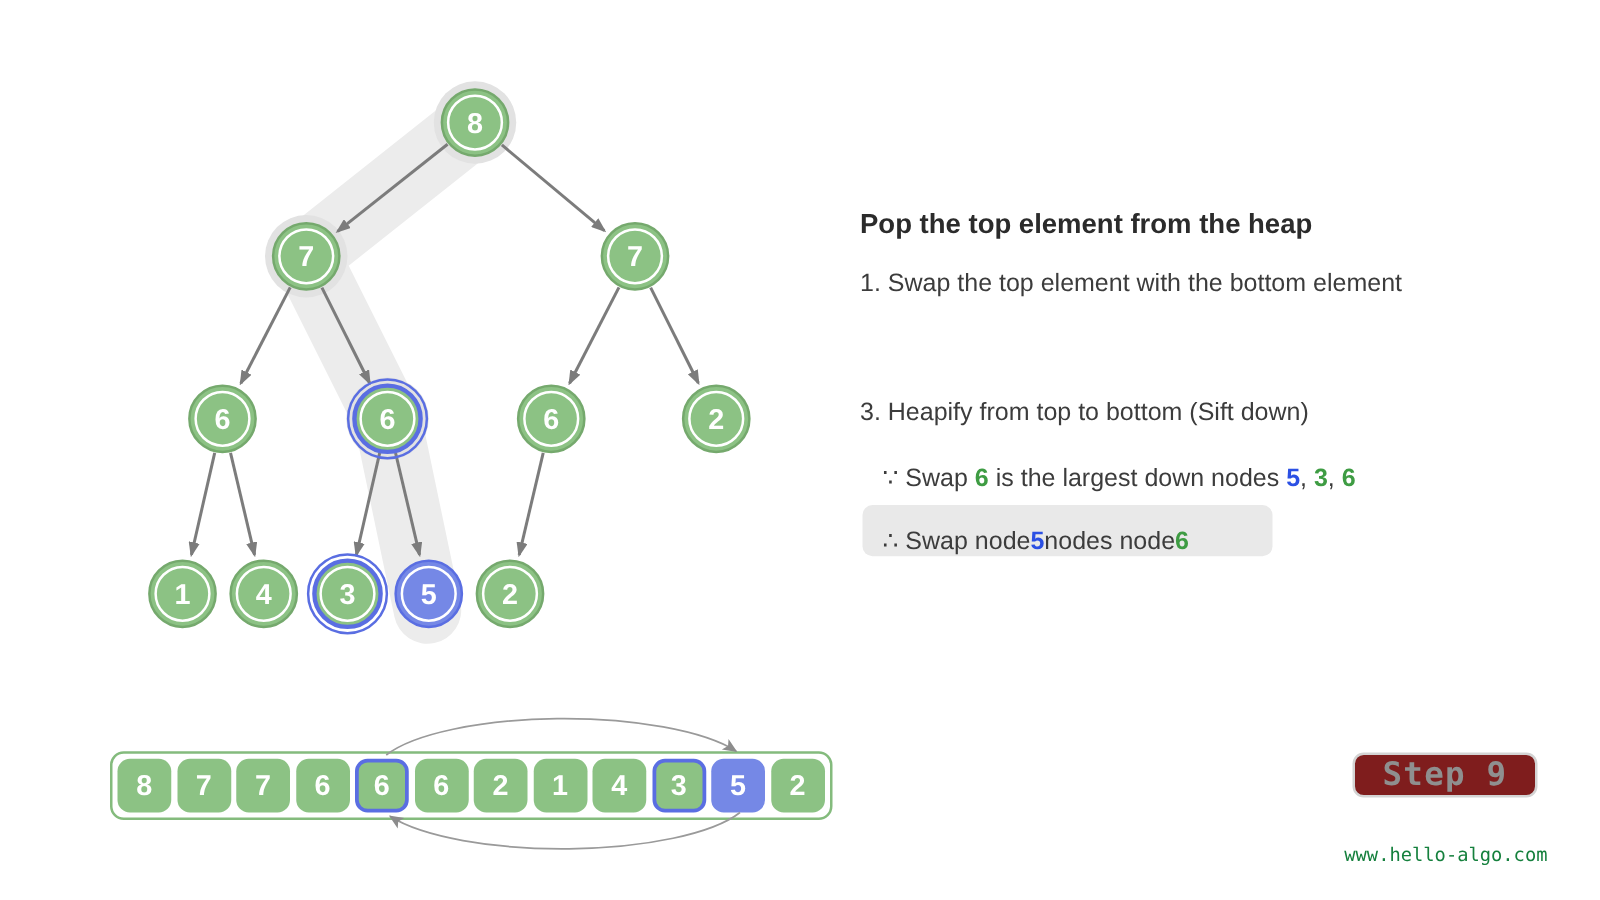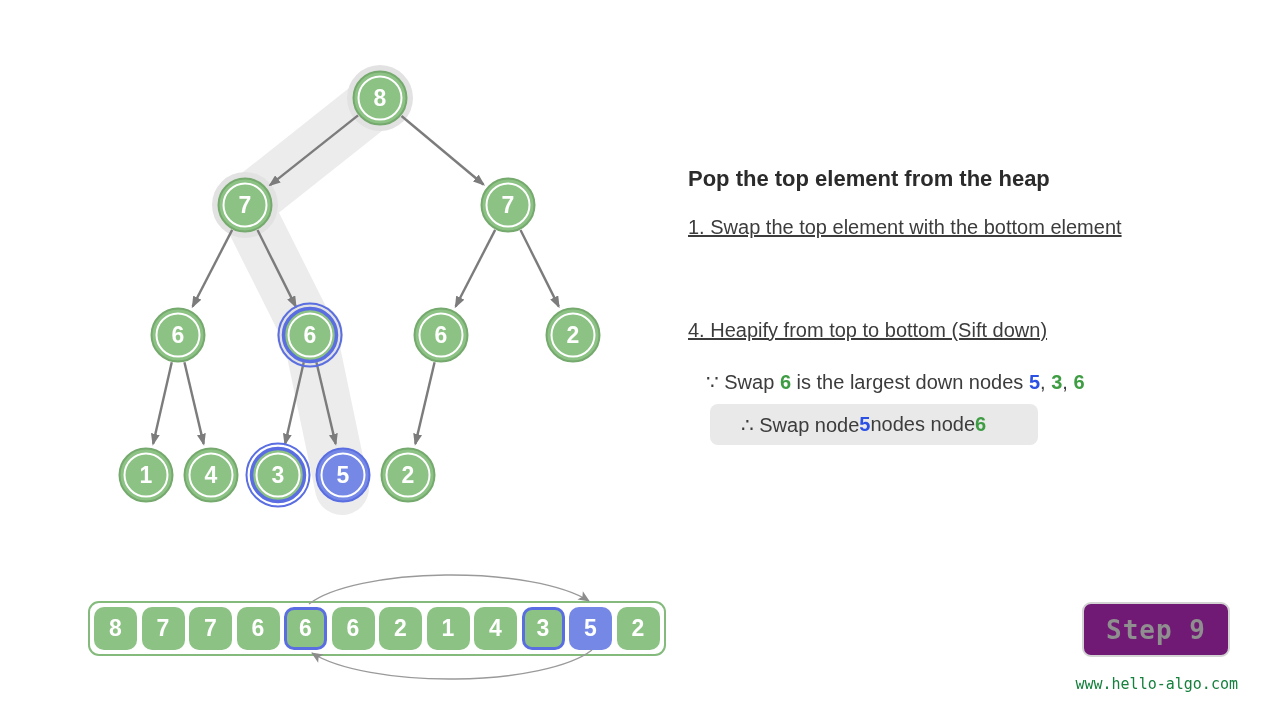--- a/index.html
+++ b/index.html
@@ -8,30 +8,30 @@
     font-family:"Liberation Sans", sans-serif;
   }
   .stage{position:absolute;inset:0;}
 
   
   #tree-svg{position:absolute;left:80px;top:40px;}
 
   
   .panel-line{position:absolute;left:688px;white-space:nowrap;}
   .panel-title{top:166px;font-size:22px;font-weight:bold;color:#2b2b2b;}
-  .panel-item{font-size:20px;color:#3c3c3c;text-decoration:underline;}
+  .panel-item{font-size:20px;color:#3c3c3c;}
   .item-1{top:216px;}
   .item-2{top:267px;}
   .item-3{top:319px;}
   .because-line{left:706px;top:370px;font-size:20px;color:#3c3c3c;}
   .therefore-box{
     position:absolute;left:690px;top:404px;height:41px;min-width:328px;
     box-sizing:border-box;background:#e9e9e9;border-radius:8px;
-    display:flex;align-items:center;padding:0 31px;
-    font-size:20px;color:#3c3c3c;white-space:nowrap;margin-left:20px;
+    display:flex;align-items:flex-end;padding:0 16px;
+    font-size:20px;color:#3c3c3c;white-space:nowrap;
   }
   .num-green{color:#3e9c43;font-weight:bold;}
   .num-blue{color:#2b50e4;font-weight:bold;}
 
   
   .array-outer{
     position:absolute;left:88px;top:601px;
     border:2.5px solid #84bb7d;border-radius:11px;background:#fff;
     padding:4px;display:flex;gap:4.5px;
   }
@@ -39,23 +39,23 @@
     width:43px;height:43px;border-radius:10px;background:#8cc284;
     color:#fff;font-weight:bold;font-size:23px;box-sizing:border-box;
     display:flex;align-items:center;justify-content:center;
   }
   .array-cell.bb{border:3px solid #5a6ee2;}
   .array-cell.bf{background:#7588e6;}
   .swap-arcs{position:absolute;left:280px;top:570px;}
 
   
   .step-badge{
-    position:absolute;left:1082px;top:602px;width:148px;height:55px;
+    position:absolute;left:1082px;top:602px;width:148px;height:36px;
     box-sizing:border-box;border:2px solid #d3d3d3;border-radius:9px;
-    background:#701a75;display:flex;align-items:center;justify-content:center;
+    background:#7f1d1d;display:flex;align-items:center;justify-content:center;
     font-family:"DejaVu Sans Mono", monospace;font-weight:bold;
     font-size:26px;color:#8f8f8f;letter-spacing:1px;
   }
   .watermark{
     position:absolute;right:42px;top:675px;
     font-family:"DejaVu Sans Mono", monospace;
     font-size:15px;color:#15803d;white-space:nowrap;
   }
 </style>
 </head>
@@ -143,21 +143,21 @@
       </g>
       <g>
         <circle cx="328" cy="435" r="26.5" fill="#8cc284" stroke="#75a96d" stroke-width="2"></circle>
         <circle cx="328" cy="435" r="21.5" fill="none" stroke="#ffffff" stroke-width="2"></circle>
         <text x="328" y="443" text-anchor="middle" fill="#ffffff" font-size="23" font-weight="bold" font-family="&quot;Liberation Sans&quot;, sans-serif">2</text>
       </g>
     </svg>
 
   <div class="panel-line panel-title">Pop the top element from the heap</div>
   <div class="panel-line panel-item item-1">1. Swap the top element with the bottom element</div>
-  <div class="panel-line panel-item item-3">4. Heapify from top to bottom (Sift down)</div>
+  <div class="panel-line panel-item item-3">3. Heapify from top to bottom (Sift down)</div>
 
   <div class="panel-line because-line"><span>∵ Swap </span><span class="num-green">6</span><span> is the largest down nodes </span><span class="num-blue">5</span><span>, </span><span class="num-green">3</span><span>, </span><span class="num-green">6</span></div>
 
   <div class="therefore-box">
       <span>∴ Swap node </span>
       <span class="num-blue">5</span>
       <span> nodes node </span>
       <span class="num-green">6</span>
     </div>
 

